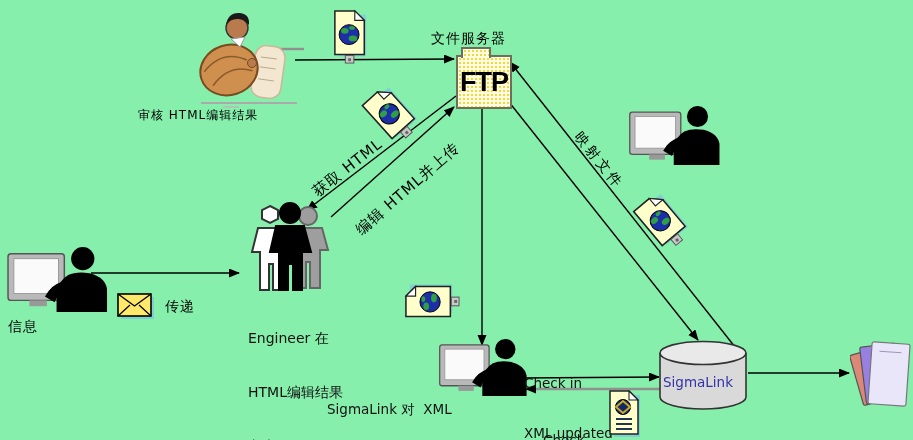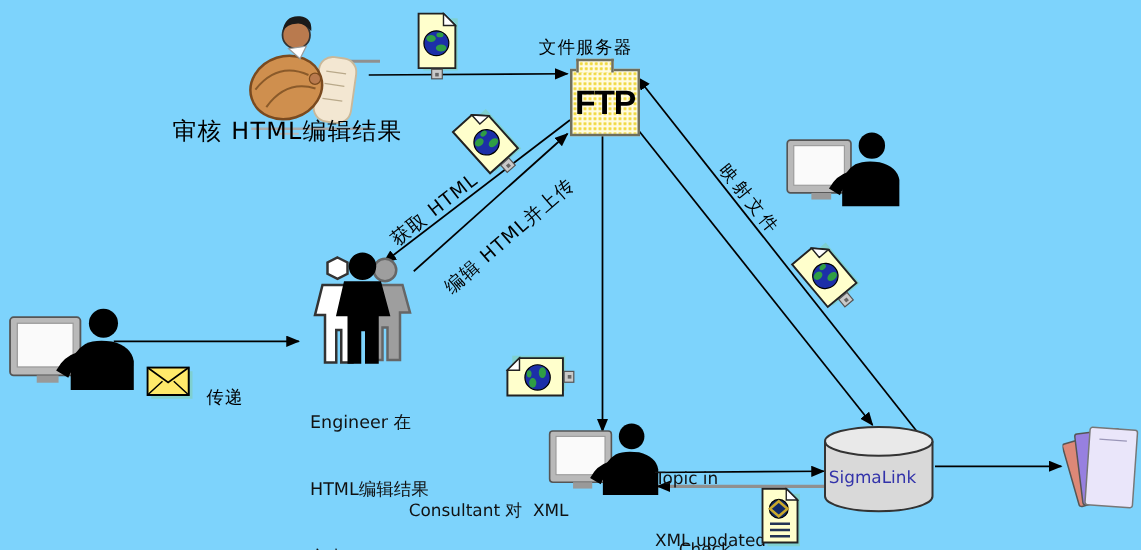--- a/index.html
+++ b/index.html
@@ -1,16 +1,16 @@
 <!DOCTYPE html>
 <html><head>
 <meta charset="utf-8">
 <style>
   html,body{margin:0;padding:0;background:#fff;}
-  .canvas{position:relative;width:913px;height:440px;background:#7dd3fc;overflow:hidden;
+  .canvas{position:relative;width:913px;height:440px;background:#86efac;overflow:hidden;
           font-family:"DejaVu Sans","Liberation Sans",sans-serif;color:#000;}
   .abs{position:absolute;}
   .zh{font-size:14px;line-height:18px;letter-spacing:1px;white-space:nowrap;}
   .en{font-size:13.5px;line-height:16.5px;white-space:pre;color:#111;}
   .rot{transform-origin:0 0;white-space:nowrap;}
   .folder{left:456px;top:55px;width:52px;height:50px;background-color:#fffbe0;
           background-image:radial-gradient(circle,#f0d83c 1.1px,rgba(0,0,0,0) 1.2px);
           background-size:4px 4px;border:2px solid #6e6e5e;display:flex;align-items:center;justify-content:center;}
   .folder::before{content:"";position:absolute;left:3px;top:-10px;width:26px;height:9px;
           background-color:#fffbe0;background-image:radial-gradient(circle,#f0d83c 1.1px,rgba(0,0,0,0) 1.2px);
@@ -89,21 +89,21 @@
 
   <svg class="abs" style="left:332px;top:9px" width="38" height="55">
       <use href="#sym-doc"></use>
     </svg>
 
   <div class="abs zh" style="left:431px;top:29px">文件服务器</div>
   <div class="abs folder">
     <span class="folder-label">FTP</span>
   </div>
 
-  <div class="abs zh" style="left:138px;top:96px;font-size:19px">审核  HTML编辑结果</div>
+  <div class="abs zh" style="left:138px;top:106px;font-size:12px">审核  HTML编辑结果</div>
 
   <div class="abs zh rot" style="left:309px;top:186px;font-size:15px;transform:rotate(-38deg)">获取 HTML</div>
   <div class="abs zh rot" style="left:352px;top:225px;font-size:15px;transform:rotate(-41deg)">编辑  HTML并上传</div>
   <div class="abs zh rot" style="left:585px;top:128px;letter-spacing:3px;transform:rotate(51deg)">映射文件</div>
 
   <div class="abs" style="left:372px;top:86px;width:40px;height:56px;transform:rotate(-42deg)">
     <svg width="40" height="56">
         <use href="#sym-doc"></use>
       </svg>
   </div>
@@ -125,55 +125,56 @@
   <div class="abs en multiline" style="left:248px;top:293px;font-size:14px;line-height:18px">
     <div>Engineer 在</div>
     <div>HTML编辑结果</div>
     <div>文本</div>
   </div>
 
   <svg class="abs" style="left:6px;top:246px" width="105" height="66">
       <use href="#sym-pc" width="105" height="66"></use>
     </svg>
   <div class="abs zh multiline" style="left:8px;top:318px;line-height:17.5px">
+    <div>信息</div>
   </div>
 
   <svg class="abs" style="left:117px;top:293px" width="40" height="28">
     <rect x="4" y="4" width="33" height="22" fill="#7fd0d0"></rect>
     <rect x="1" y="1" width="33" height="22" fill="#ffe96a" stroke="#000" stroke-width="1.6"></rect>
     <path d="M1,1 L17.5,13 L34,1" fill="none" stroke="#000" stroke-width="1.4"></path>
     <path d="M1,23 L13,12 M34,23 L22,12" fill="none" stroke="#000" stroke-width="1.2"></path>
   </svg>
-  <div class="abs zh" style="left:165px;top:309px">传递</div>
+  <div class="abs zh" style="left:165px;top:297px">传递</div>
 
   <div class="abs" style="left:412px;top:272px;width:40px;height:56px;transform:rotate(-90deg)">
     <svg width="40" height="56">
         <use href="#sym-doc"></use>
       </svg>
   </div>
 
   <svg class="abs" style="left:628px;top:104px" width="95" height="62">
       <use href="#sym-pc" width="95" height="62"></use>
     </svg>
   <div class="abs" style="left:643px;top:193px;width:40px;height:56px;transform:rotate(-40deg)">
     <svg width="40" height="56">
         <use href="#sym-doc"></use>
       </svg>
   </div>
 
   <svg class="abs" style="left:438px;top:336px" width="92" height="62">
       <use href="#sym-pc" width="92" height="62"></use>
     </svg>
   <div class="abs en multiline" style="left:327px;top:368px">
-    <div>Consultant 对  XML</div>
+    <div>SigmaLink 对  XML</div>
     
   </div>
 
   <div class="abs en multiline" style="left:524px;top:342px">
-    <div>Topic in</div>
+    <div>Check in</div>
     <div>XML updated</div>
   </div>
   <div class="abs en multiline" style="left:543px;top:399px">
     <div>Check</div>
     
   </div>
   <svg class="abs" style="left:608px;top:390px" width="34" height="50" viewBox="0 0 34 50">
     <rect x="6" y="5" width="26" height="42" fill="#7fd0d0"></rect>
     <path d="M2,1 h19 l9,9 v34 h-28 z" fill="#ffffcc" stroke="#222" stroke-width="1.5"></path>
     <path d="M21,1 l9,9 h-9 z" fill="#ffffff" stroke="#222" stroke-width="1.1"></path>

